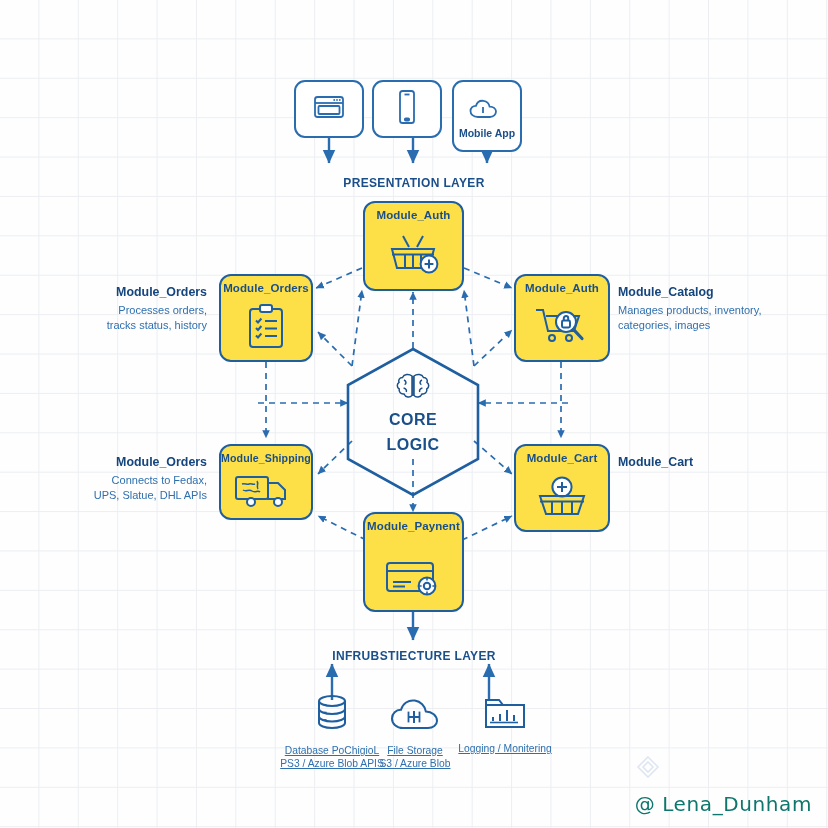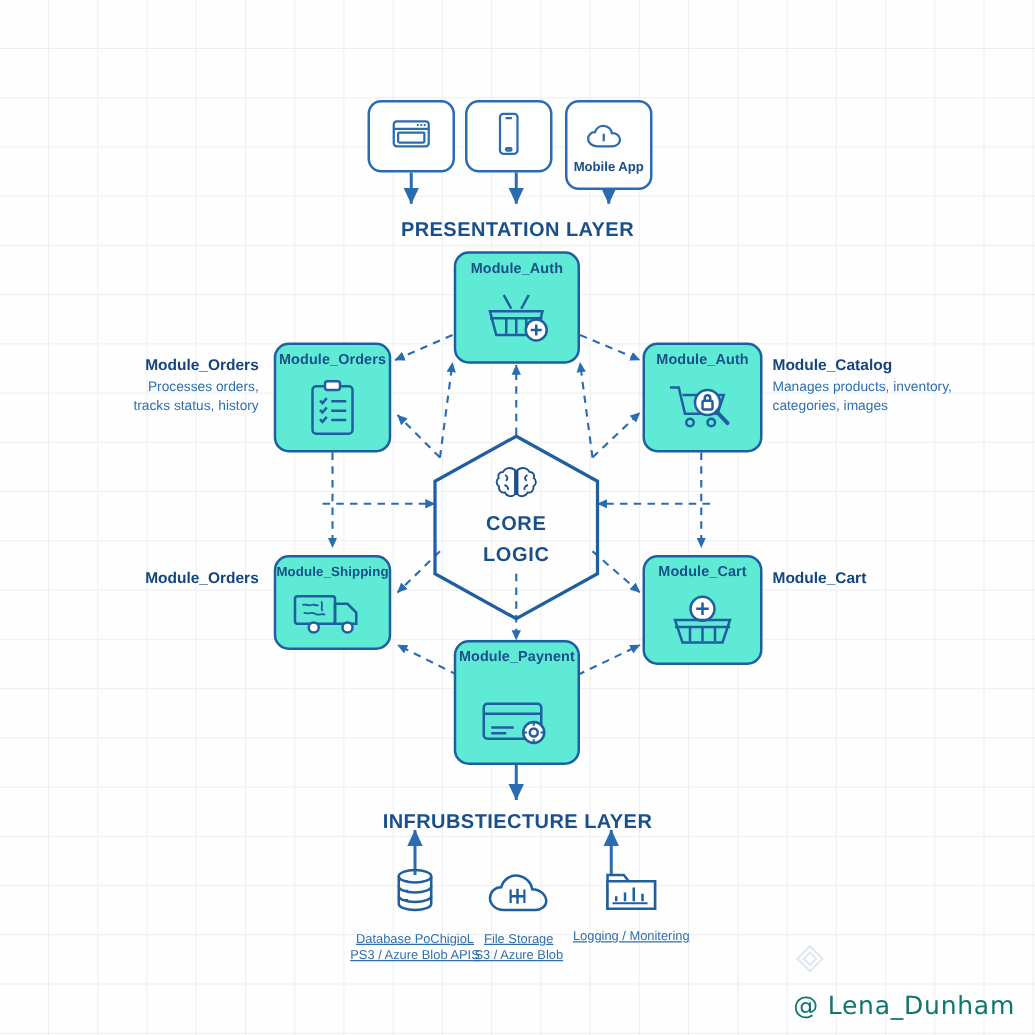--- a/index.html
+++ b/index.html
@@ -20,21 +20,21 @@
     background-size:39.4px 39.4px;
     background-position:-1px -1px;
   }
   .layer{position:absolute;inset:0;width:828px;height:828px;}
   svg.layer{pointer-events:none;}
 
   .node{
     position:absolute;
     border:2.2px solid #1f5fa0;
     border-radius:12px;
-    background:#5eead4;
+    background:#fde047;
     box-sizing:border-box;
     display:flex;flex-direction:column;
     align-items:center;justify-content:flex-start;text-align:center;
   }
   .node .cap{
     color:#1a4f8a;
     font-weight:bold;
     font-size:11.5px;
     letter-spacing:.1px;
     margin-top:6px;
@@ -52,21 +52,21 @@
     align-items:center;justify-content:center;
   }
   .tinybox .lbl{
     font-size:10.5px;color:#1a4f8a;font-weight:600;margin-top:1px;
   }
 
   .layerlabel{
     position:absolute;
     color:#1a4f8a;
     font-weight:bold;
-    font-size:16px;
+    font-size:12px;
     letter-spacing:.35px;
     white-space:nowrap;
     text-align:center;
   }
 
   .side{
     position:absolute;
     width:175px;
     color:#2f6fae;
     font-size:11px;
@@ -316,20 +316,22 @@
 </div>
 
 <div class="side l" style="left:32px;top:285px;">
   <span class="t">Module_Orders</span>
   <span style="white-space:pre-line;">Processes orders,
 tracks status, history</span>
 </div>
 
 <div class="side l" style="left:32px;top:455px;">
   <span class="t">Module_Orders</span>
+  <span style="white-space:pre-line;">Connects to Fedax,
+UPS, Slatue, DHL APIs</span>
 </div>
 
 <div class="side r" style="left:618px;top:285px;width:200px;">
   <span class="t">Module_Catalog</span>
   <span style="white-space:pre-line;">Manages products, inventory,
 categories, images</span>
 </div>
 
 <div class="side r" style="left:618px;top:455px;width:200px;">
   <span class="t">Module_Cart</span>

